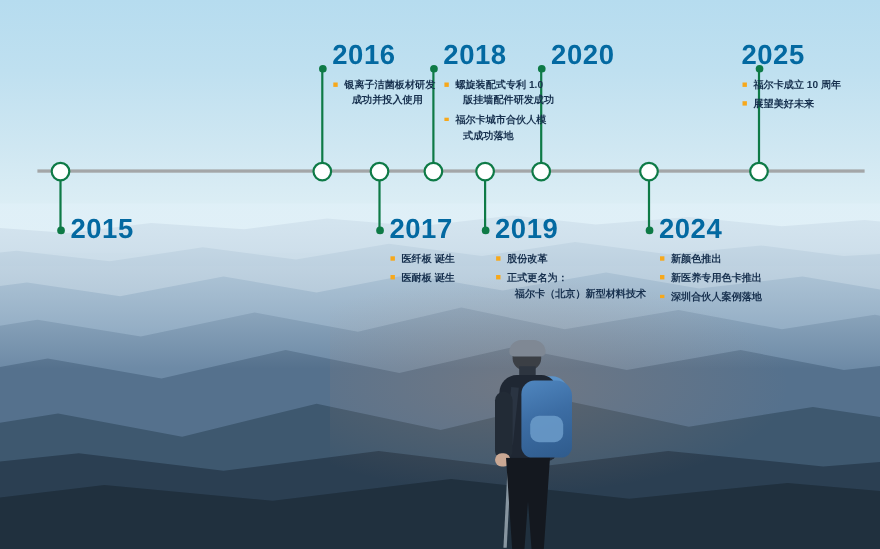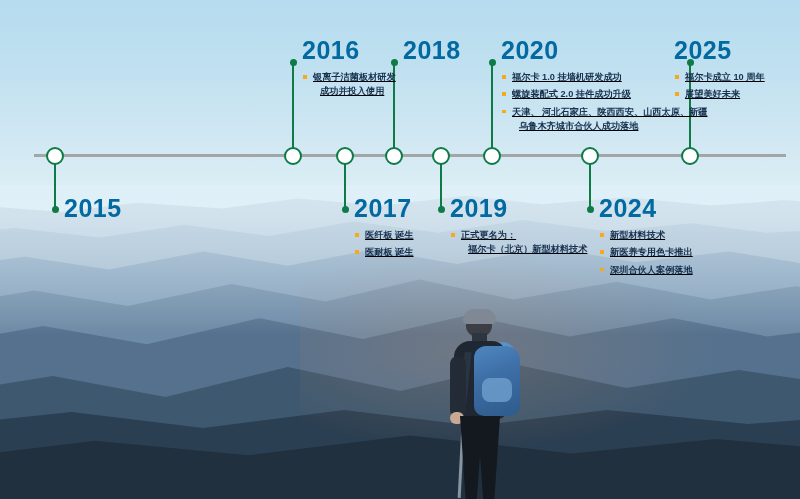--- a/index.html
+++ b/index.html
@@ -91,21 +91,21 @@
   .stem-dot {
     position:absolute; width:7px; height:7px; border-radius:50%;
     background:#0e7a46; margin-left:-3.5px; z-index:5;
   }
 
   .entry { position:absolute; z-index:7; }
   .year {
     font-size: 25px; font-weight: bold; color:#0369a1;
     letter-spacing: .5px; line-height: 1; white-space:nowrap;
   }
-  .bullets { margin-top:7px;text-decoration:underline; }
+  .bullets { margin-top:7px; }
   .bullet {
     position:relative; padding-left:11px; margin-bottom:3px;
     font-size:9.2px; line-height:1.55; color:#17304e; font-weight:bold;
   }
   .bullet::before {
     content:""; position:absolute; left:1px; top:5px;
     width:3.5px; height:3.5px; background:#f7a81b;
   }
   .bullet.nodot::before { display:none; }
   .bullet.cont { padding-left:18px; margin-top:-3px; }
@@ -168,50 +168,51 @@
         <div class="bullets">
           <div class="bullet">医纤板 诞生</div>
           <div class="bullet">医耐板 诞生</div>
         </div>
       </div>
       <div class="stem" style="left: 394px; top: 62px; height: 93px;"></div>
       <div class="stem-dot" style="left: 394px; top: 59px;"></div>
       <div class="node" style="left: 394px;"></div>
       <div class="entry" style="left: 403px; top: 38px;">
         <div class="year">2018</div>
+        <div class="bullets">
+          <div class="bullet">螺旋装配式专利 1.0</div>
+          <div class="bullet nodot cont">版挂墙配件研发成功</div>
+          <div class="bullet">福尔卡城市合伙人模</div>
+          <div class="bullet nodot cont">式成功落地</div>
+        </div>
       </div>
       <div class="stem" style="left: 441px; top: 155px; height: 55px;"></div>
       <div class="stem-dot" style="left: 441px; top: 206px;"></div>
       <div class="node" style="left: 441px;"></div>
       <div class="entry" style="left: 450px; top: 196px;">
         <div class="year">2019</div>
         <div class="bullets">
+          <div class="bullet">股份改革</div>
           <div class="bullet">正式更名为：</div>
           <div class="bullet nodot cont">福尔卡（北京）新型材料技术</div>
         </div>
       </div>
       <div class="stem" style="left: 492px; top: 62px; height: 93px;"></div>
       <div class="stem-dot" style="left: 492px; top: 59px;"></div>
       <div class="node" style="left: 492px;"></div>
       <div class="entry" style="left: 501px; top: 38px;">
         <div class="year">2020</div>
-        <div class="bullets">
-          <div class="bullet">福尔卡 1.0 挂墙机研发成功</div>
-          <div class="bullet">螺旋装配式 2.0 挂件成功升级</div>
-          <div class="bullet">天津、 河北石家庄、陕西西安、山西太原、新疆</div>
-          <div class="bullet nodot cont">乌鲁木齐城市合伙人成功落地</div>
-        </div>
       </div>
       <div class="stem" style="left: 590px; top: 155px; height: 55px;"></div>
       <div class="stem-dot" style="left: 590px; top: 206px;"></div>
       <div class="node" style="left: 590px;"></div>
       <div class="entry" style="left: 599px; top: 196px;">
         <div class="year">2024</div>
         <div class="bullets">
-          <div class="bullet">新型材料技术</div>
+          <div class="bullet">新颜色推出</div>
           <div class="bullet">新医养专用色卡推出</div>
           <div class="bullet">深圳合伙人案例落地</div>
         </div>
       </div>
       <div class="stem" style="left: 690px; top: 62px; height: 93px;"></div>
       <div class="stem-dot" style="left: 690px; top: 59px;"></div>
       <div class="node" style="left: 690px;"></div>
       <div class="entry" style="left: 674px; top: 38px;">
         <div class="year">2025</div>
         <div class="bullets">

